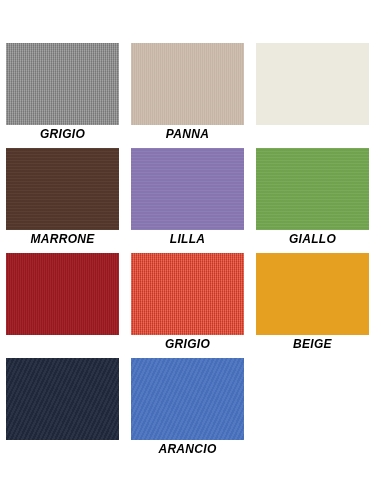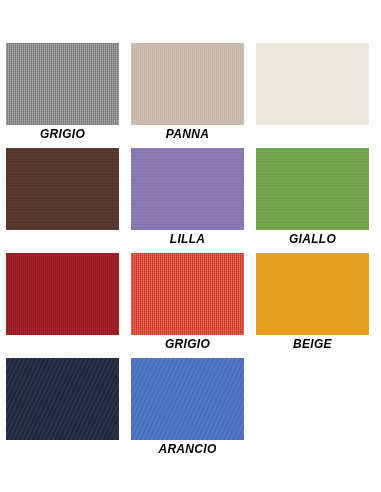--- a/index.html
+++ b/index.html
@@ -118,20 +118,21 @@
       <span class="swatch-label">PANNA</span>
     </div>
     <div class="swatch-cell">
       <span class="swatch-chip tex-none" style="background-color: rgb(236, 234, 222);"></span>
     </div>
   </div>
 
   <div class="swatch-row">
     <div class="swatch-cell">
       <span class="swatch-chip tex-soft" style="background-color: rgb(85, 56, 44);"></span>
+      <span class="swatch-label">MARRONE</span>
     </div>
     <div class="swatch-cell">
       <span class="swatch-chip tex-soft" style="background-color: rgb(138, 121, 180);"></span>
       <span class="swatch-label">LILLA</span>
     </div>
     <div class="swatch-cell">
       <span class="swatch-chip tex-soft" style="background-color: rgb(116, 167, 81);"></span>
       <span class="swatch-label">GIALLO</span>
     </div>
   </div>

